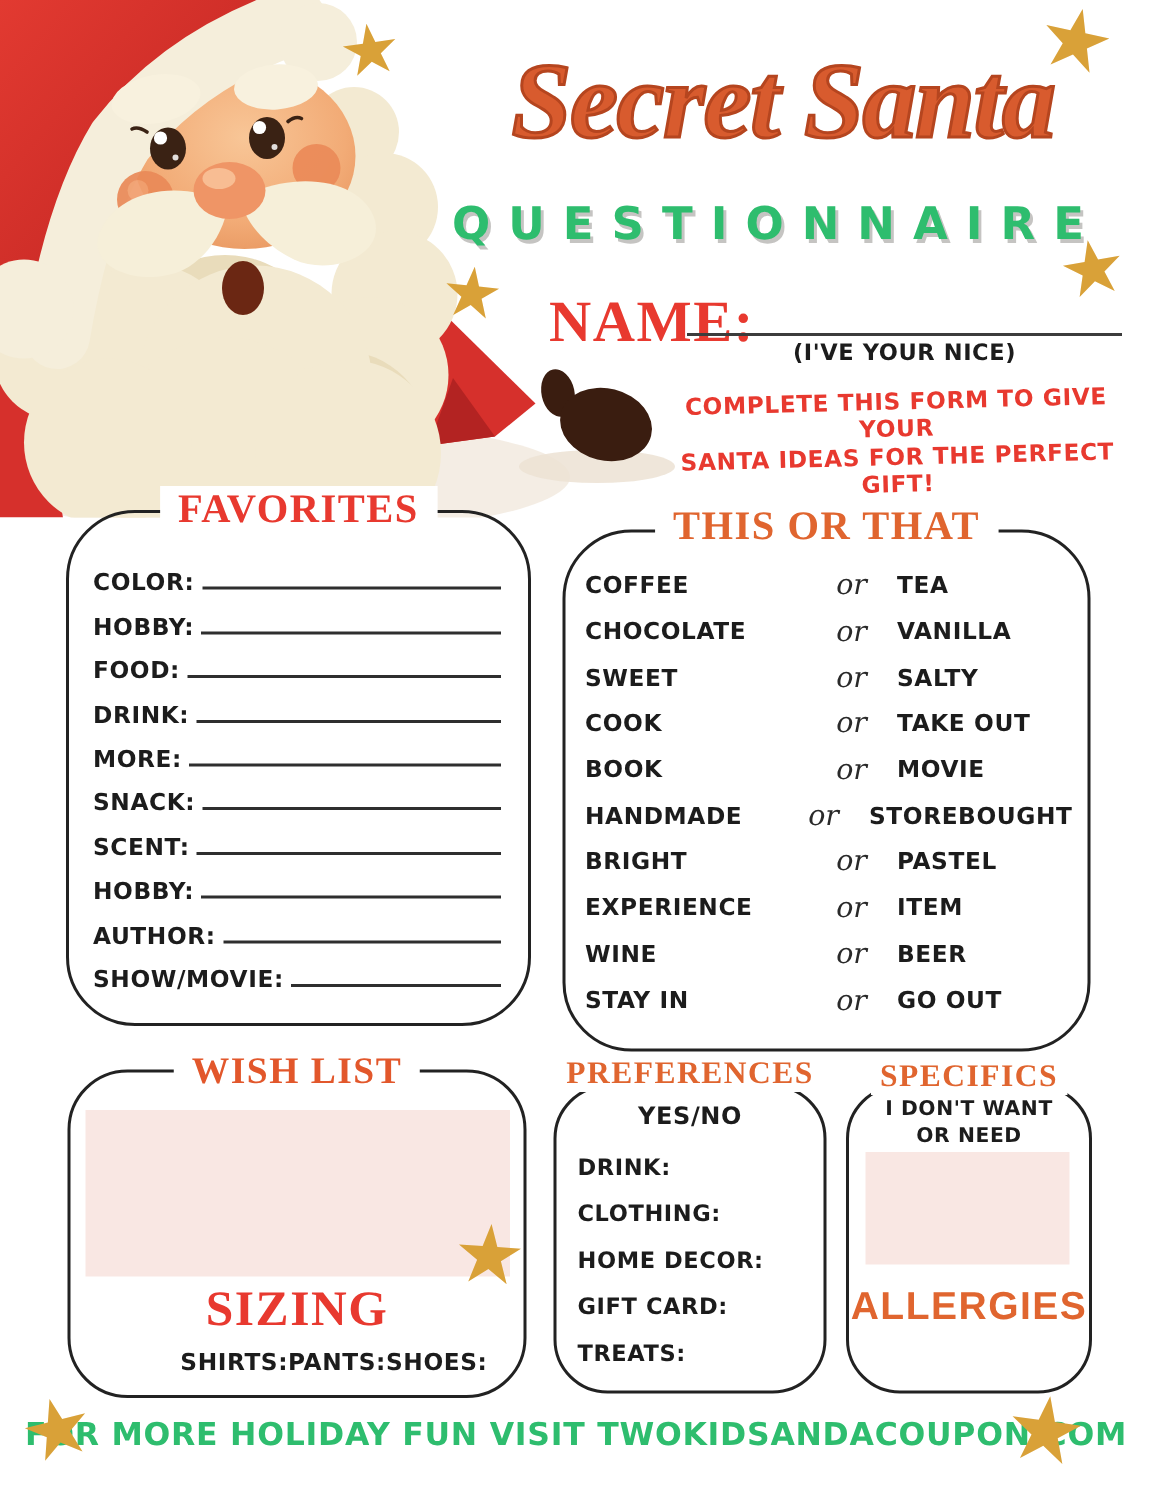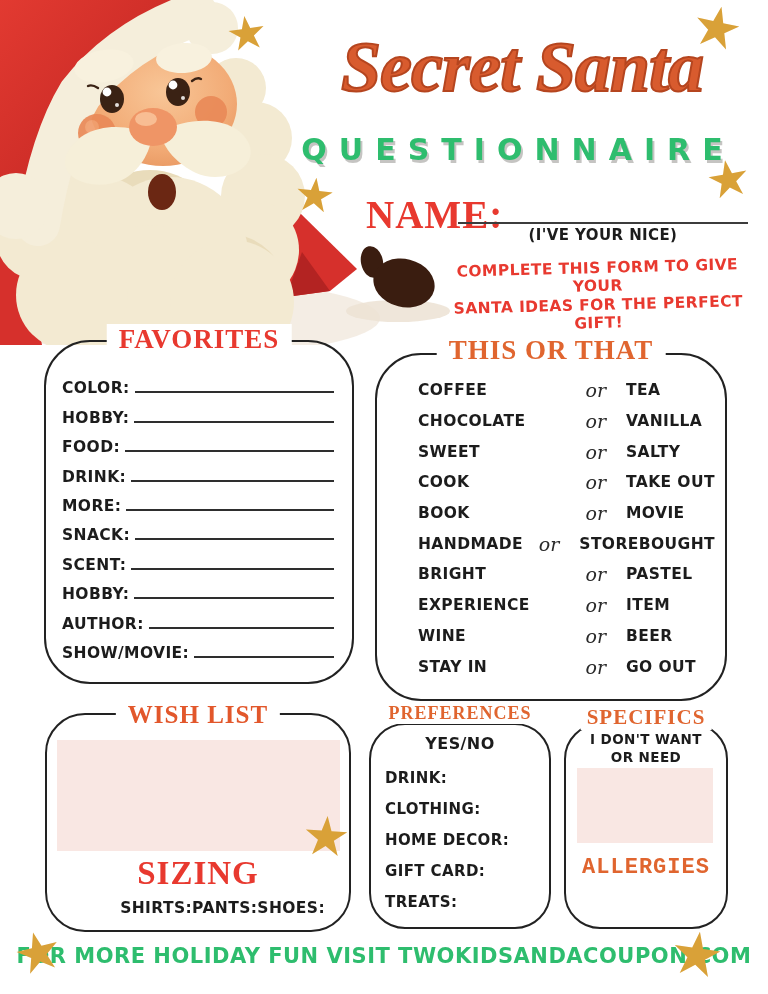--- a/index.html
+++ b/index.html
@@ -40,45 +40,45 @@
   
   .favorites-box{left:44px;top:340px;width:306px;height:340px;border-radius:46px;}
   .favorites-box .box-heading{top:-18px;font-size:27px;color:var(--red,#e8392f);}
   .fav-rows{position:absolute;left:16px;right:16px;top:26px;}
   .fav-row{display:flex;align-items:flex-end;height:29.4px;}
   .fav-row .hand{font-size:15.5px;white-space:nowrap;}
   .write-line{flex:1;border-bottom:2px solid #2e2e2e;margin:0 2px 4px 5px;height:1px;}
   
   .tot-box{left:375px;top:353px;width:348px;height:344px;border-radius:46px;}
   .tot-box .box-heading{top:-20px;font-size:27px;color:var(--orange,#e0652f);}
-  .tot-rows{position:absolute;left:13px;right:10px;top:20px;margin-left:28px;}
+  .tot-rows{position:absolute;left:13px;right:10px;top:20px;}
   .tot-row{display:flex;align-items:center;height:30.7px;}
   .tot-left{width:130px;font-size:15.5px;white-space:nowrap;}
   .tot-or{width:58px;text-align:right;font-family:"DejaVu Serif",serif;font-style:italic;font-size:19px;color:#2a2a2a;}
   .tot-right{flex:1;padding-left:20px;font-size:15.5px;white-space:nowrap;}
   
   .wish-box{left:45px;top:713px;width:302px;height:215px;border-radius:40px;}
   .wish-box .box-heading{top:-14px;font-size:25px;color:var(--red-orange,#e2572b);}
   .pink-area{position:absolute;background:var(--pink,#f9e7e3);}
   .wish-pink{left:10px;top:25px;width:283px;height:111px;}
   .sizing-heading{position:absolute;top:140px;left:0;right:0;text-align:center;font-size:33px;color:var(--red,#e8392f);font-family:"Liberation Serif",serif;font-weight:700;letter-spacing:1px;}
   .sizing-row{position:absolute;left:12px;right:24px;top:184px;display:flex;justify-content:flex-end;}
   .sizing-row .hand{font-size:15.5px;}
   
   .pref-box{left:369px;top:723px;width:178px;height:202px;border-radius:36px;}
-  .pref-box .box-heading{top:-22px;font-size:18px;color:var(--orange,#e0652f);padding:0 6px;}
+  .pref-box .box-heading{top:-22px;font-size:21px;color:var(--orange,#e0652f);padding:0 6px;}
   .yesno{position:absolute;top:9px;left:0;right:0;text-align:center;font-size:16px;}
   .pref-fields{position:absolute;left:14px;top:44px;}
   .pref-field{height:31px;font-size:15px;white-space:nowrap;}
   
   .spec-box{left:564px;top:723px;width:160px;height:202px;border-radius:36px;}
   .spec-box .box-heading{top:-20px;font-size:21px;color:var(--orange,#e0652f);padding:0 6px;}
   .spec-note{position:absolute;top:6px;left:0;right:0;text-align:center;font-size:13.5px;line-height:1.3;}
   .spec-pink{left:11px;top:43px;width:136px;height:75px;}
-  .allergies-heading{position:absolute;top:130px;left:0;right:0;text-align:center;font-size:22px;color:var(--orange,#e0652f);font-family:Liberation Mono, monospace;font-weight:700;letter-spacing:1px;}
+  .allergies-heading{position:absolute;top:130px;left:0;right:0;text-align:center;font-size:26px;color:var(--orange,#e0652f);font-family:Liberation Sans, sans-serif;font-weight:700;letter-spacing:1px;}
   
   .footer{left:0;top:944px;width:768px;text-align:center;font-size:21px;font-weight:bold;letter-spacing:.5px;color:var(--green,#2ebd6e);}
   .santa{position:absolute;left:0;top:0;}
 </style>
 </head>
 <body>
 
 <div class="sheet">
 
   <svg class="santa" width="450" height="345" viewBox="0 0 450 345" aria-hidden="true">

